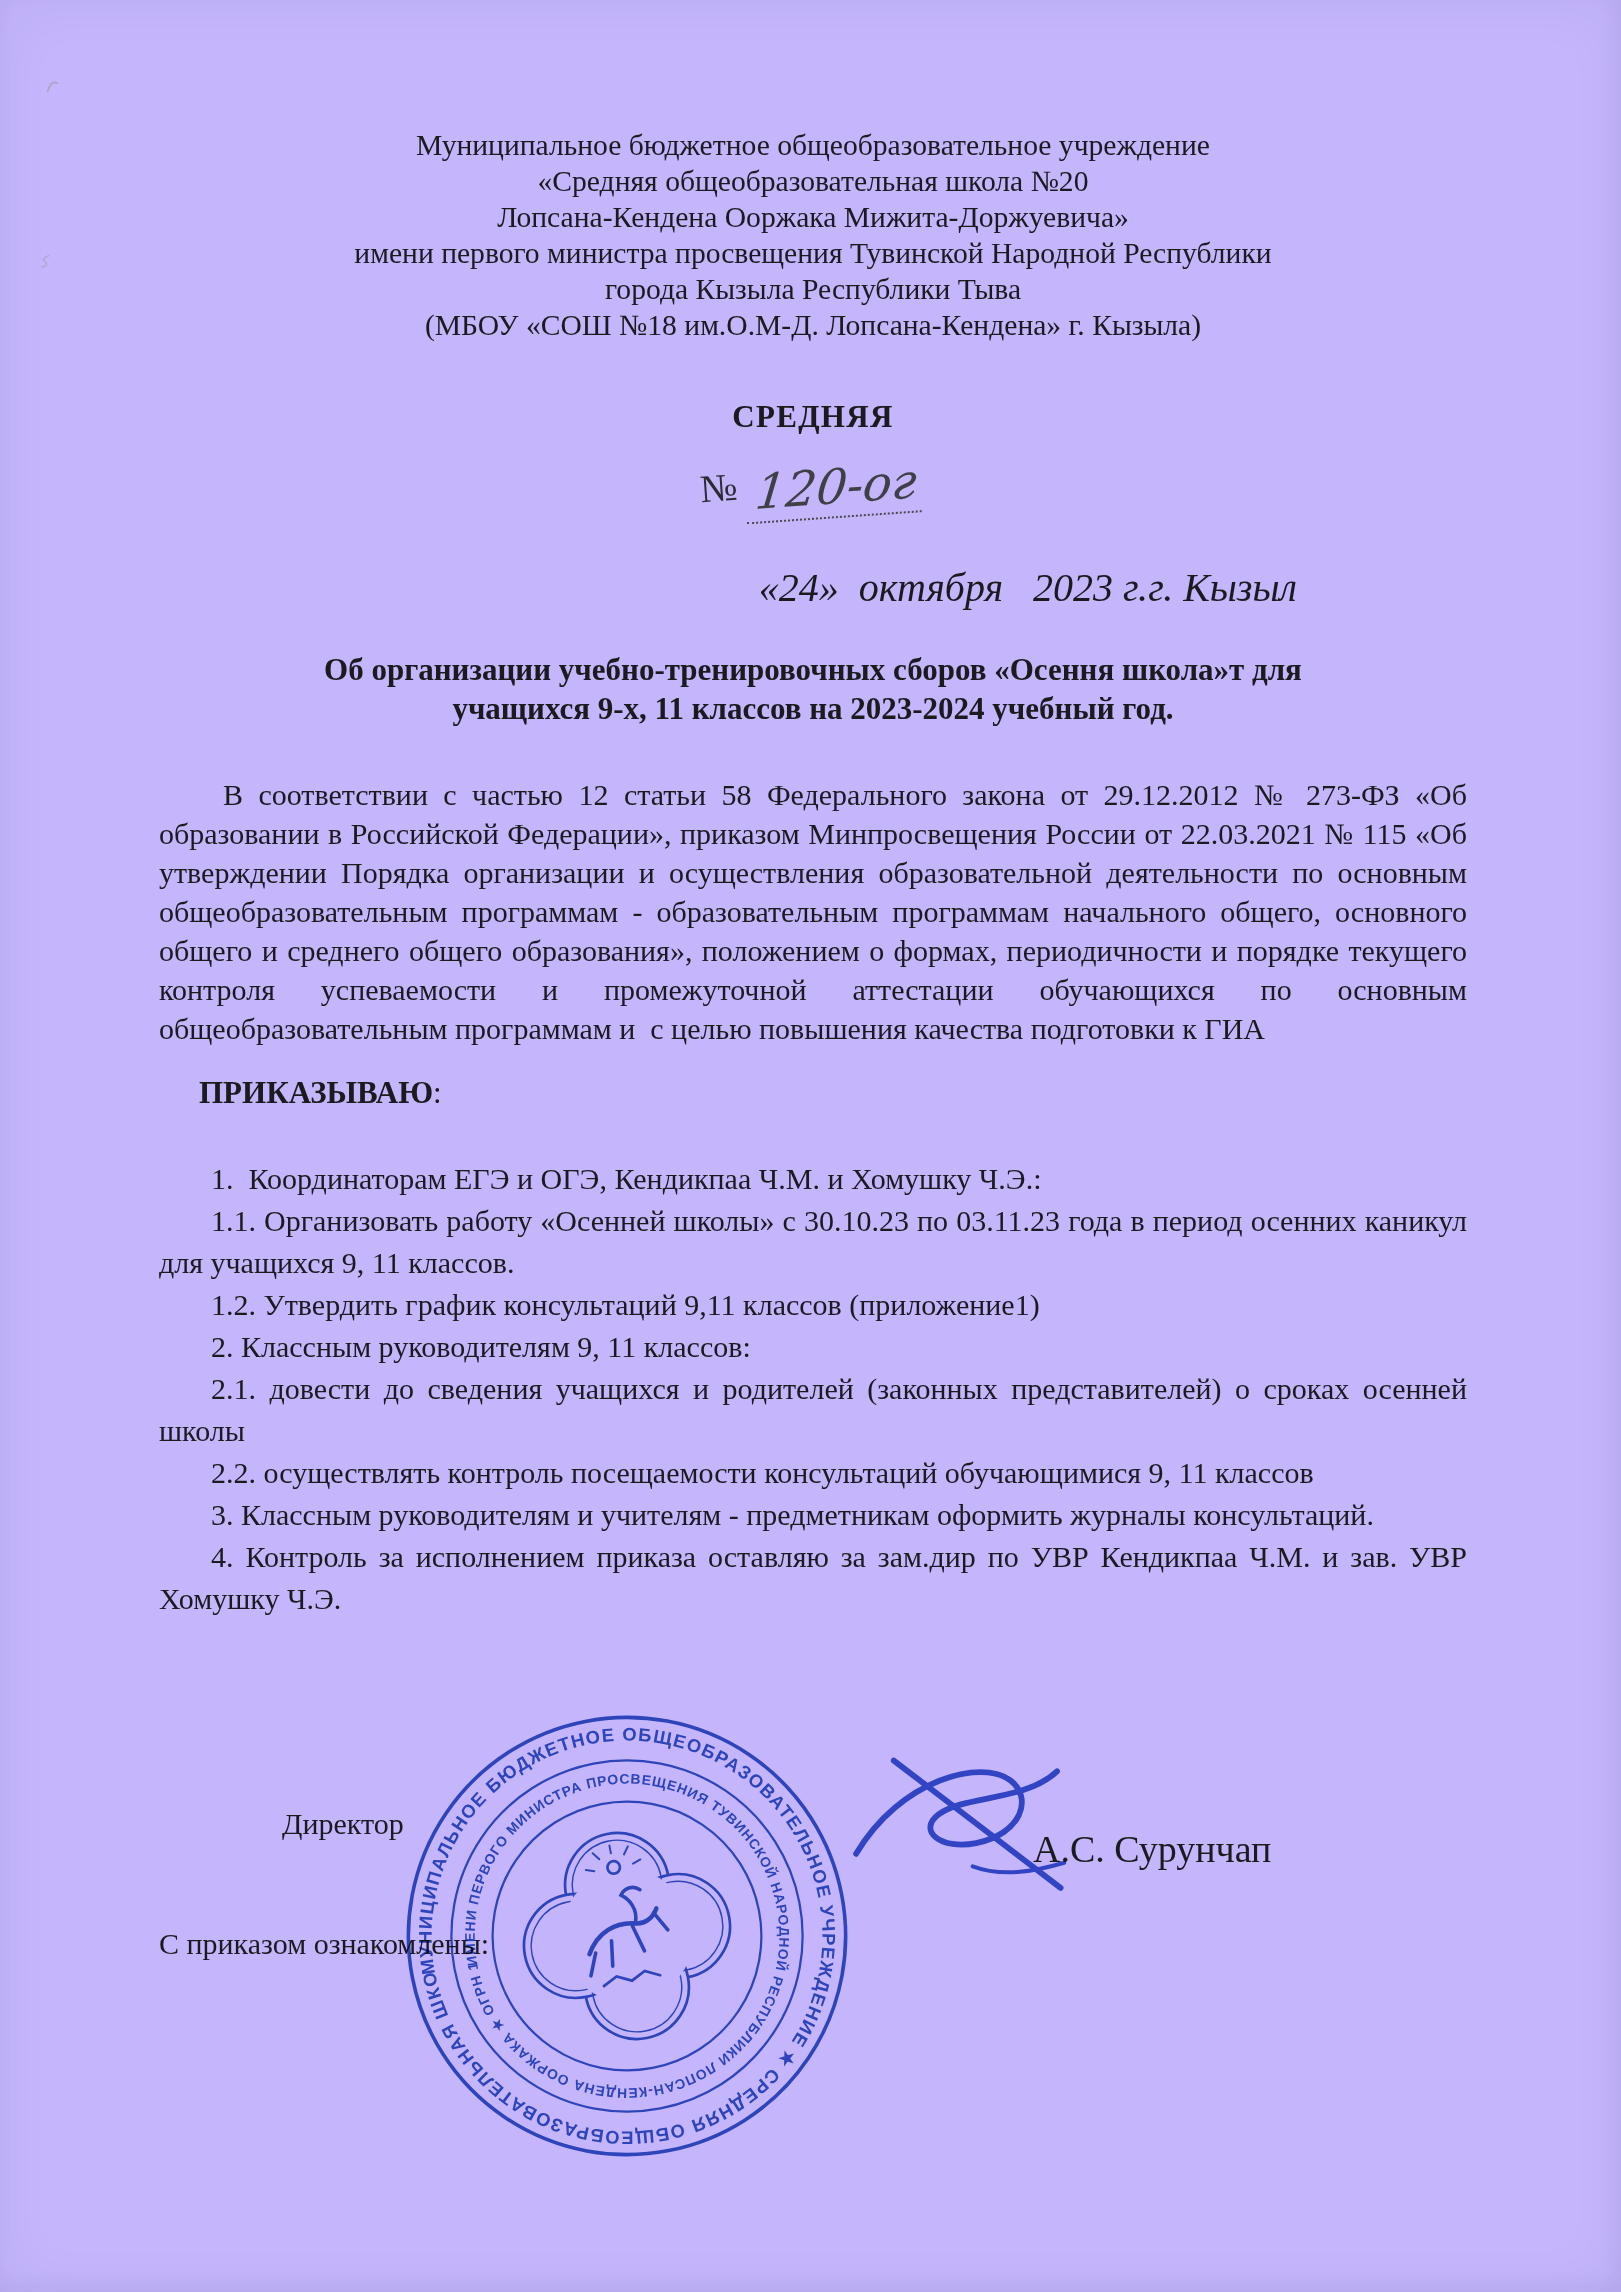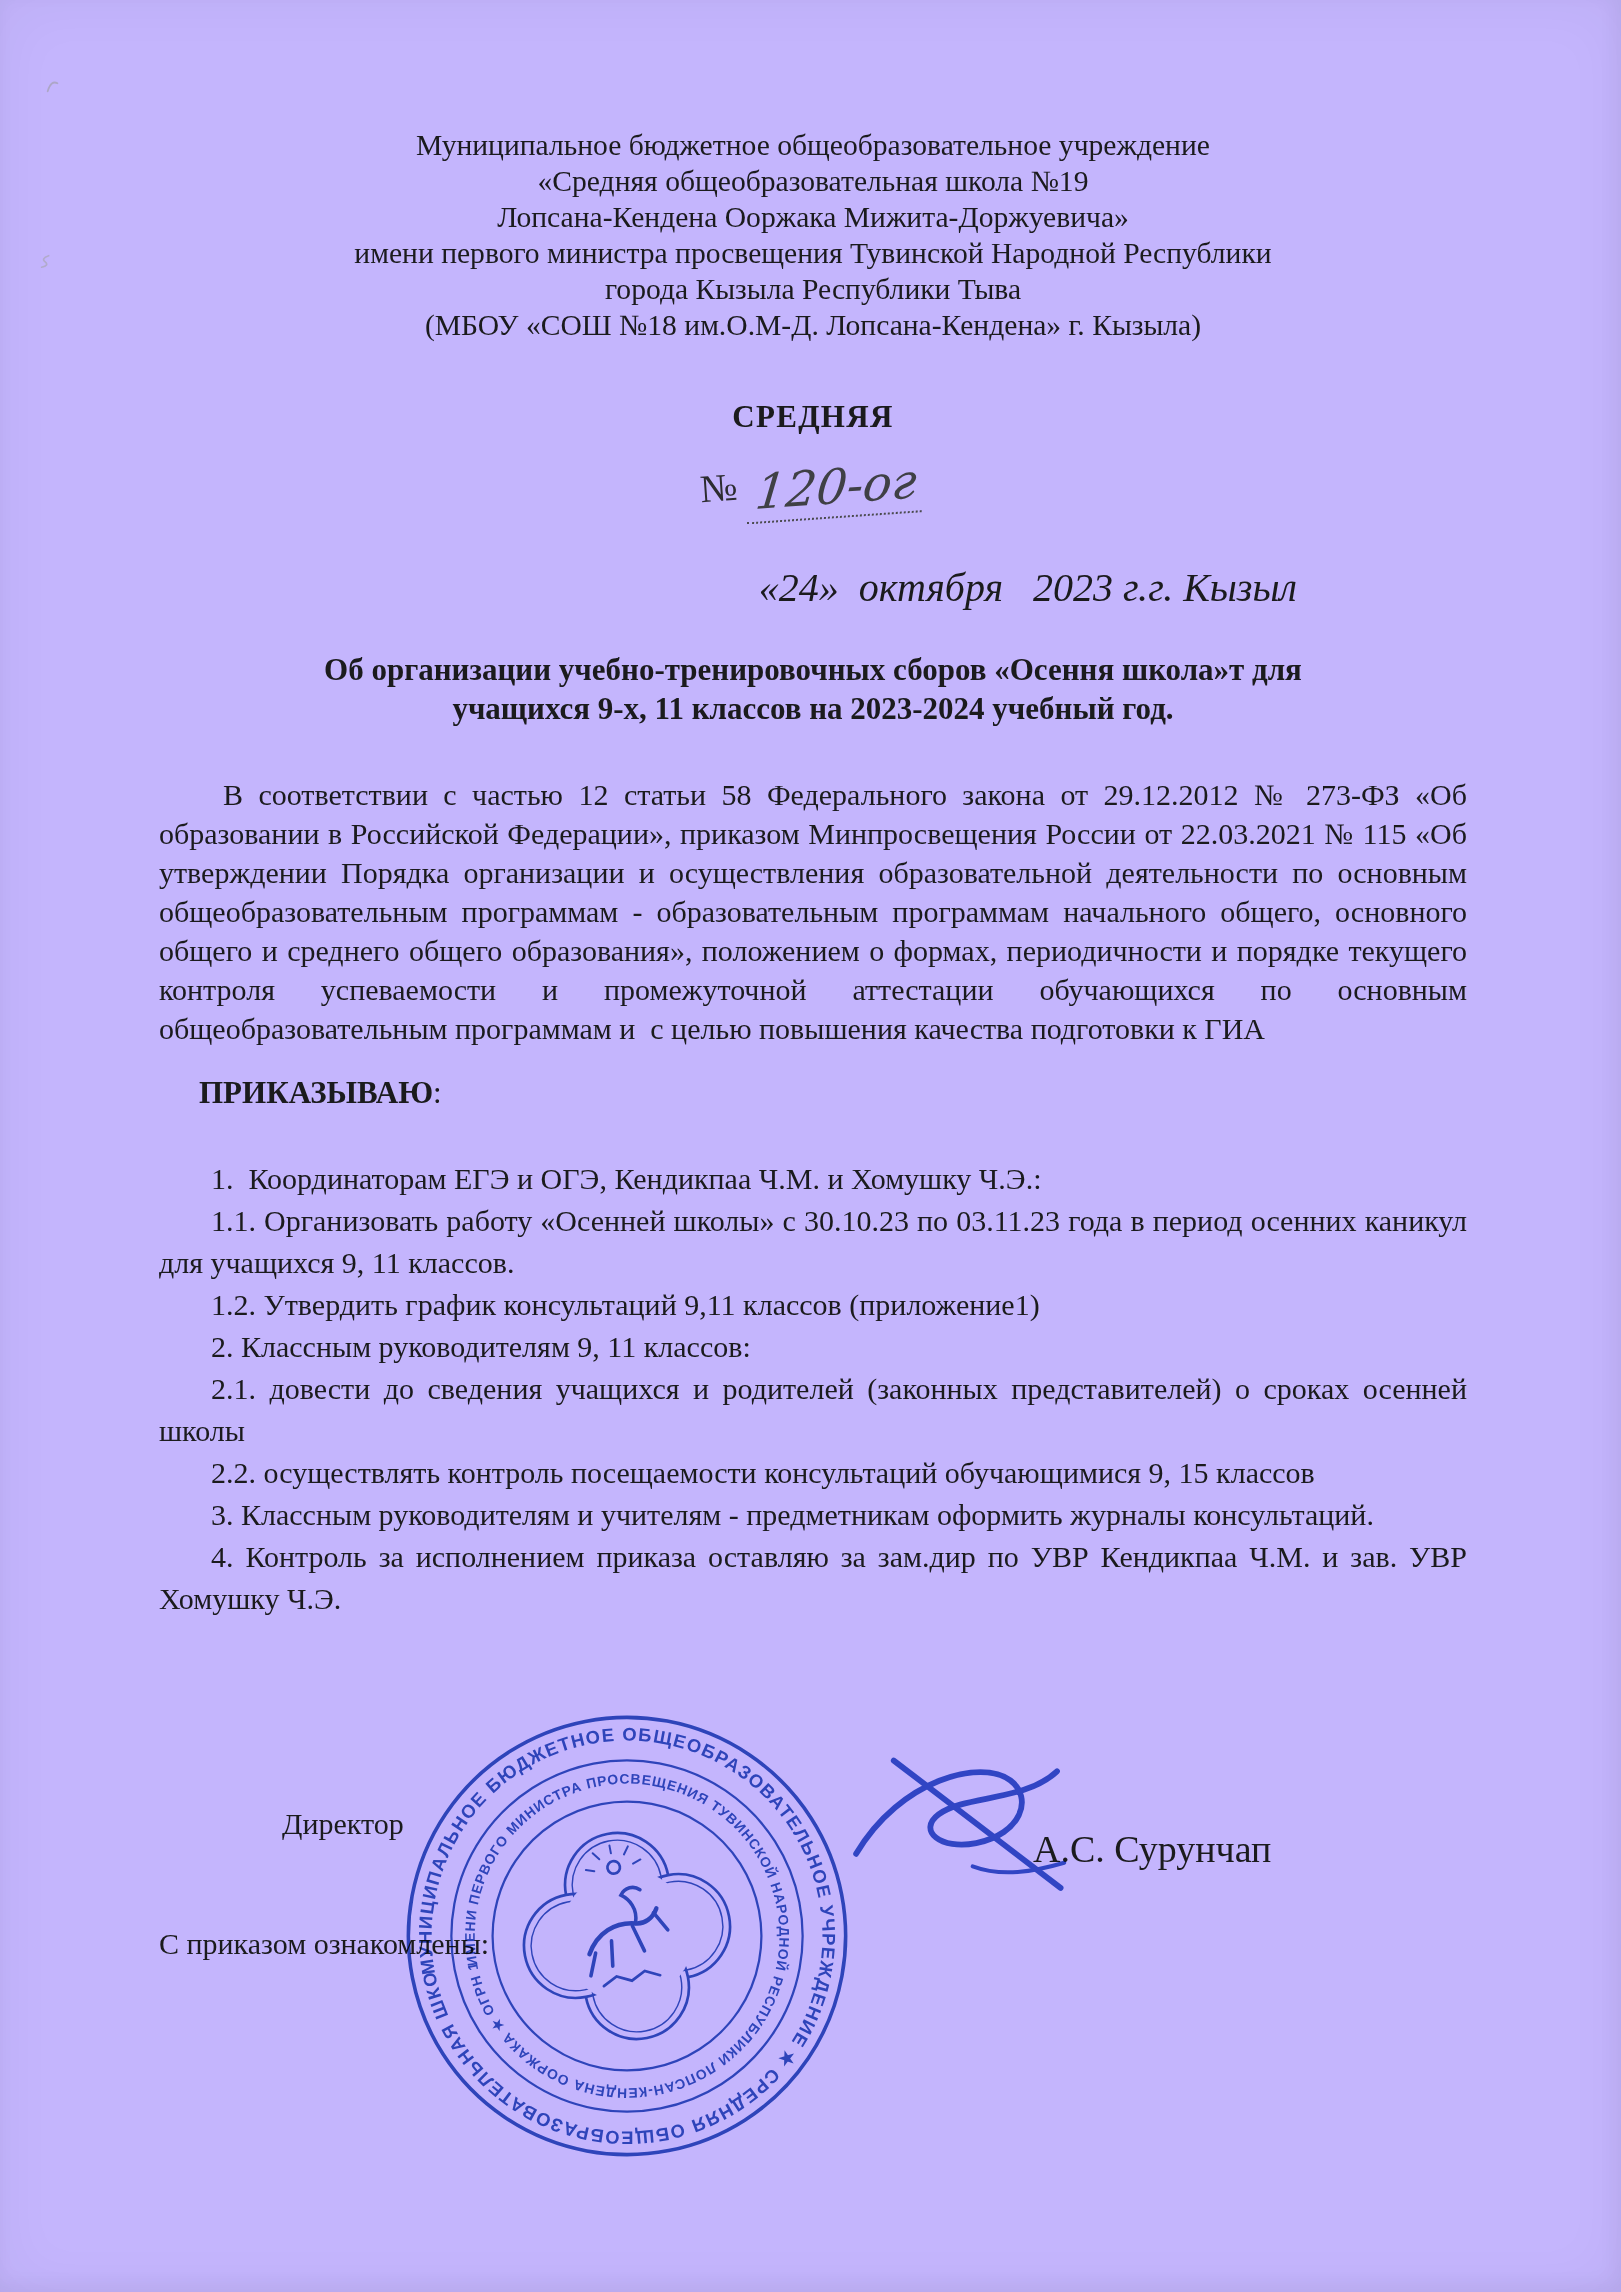--- a/index.html
+++ b/index.html
@@ -102,21 +102,21 @@
   .a2{left:38px;top:253px;}
 </style>
 </head>
 <body>
 
 <div class="page">
   <div class="content">
 
     <div class="header">
       <div class="h-line">Муниципальное бюджетное общеобразовательное учреждение</div>
-      <div class="h-line">«Средняя общеобразовательная школа №19</div>
+      <div class="h-line">«Средняя общеобразовательная школа №20</div>
       <div class="h-line">Лопсана-Кендена Ооржака Мижита-Доржуевича»</div>
       <div class="h-line">имени первого министра просвещения Тувинской Народной Республики</div>
       <div class="h-line">города Кызыла Республики Тыва</div>
       <div class="h-line">(МБОУ «СОШ №18 им.О.М-Д. Лопсана-Кендена» г. Кызыла)</div>
     </div>
 
     <div class="doc-type">СРЕДНЯЯ</div>
 
     <div class="number-row">
       <span class="no-label">№</span><span class="no-value">120-ог</span>
@@ -135,21 +135,21 @@
     <p class="preamble">В соответствии с частью 12 статьи 58 Федерального закона от 29.12.2012 № 273-ФЗ «Об образовании в Российской Федерации», приказом Минпросвещения России от 22.03.2021 № 115 «Об утверждении Порядка организации и осуществления образовательной деятельности по основным общеобразовательным программам - образовательным программам начального общего, основного общего и среднего общего образования», положением о формах, периодичности и порядке текущего контроля успеваемости и промежуточной аттестации обучающихся по основным общеобразовательным программам и &nbsp;с целью повышения качества подготовки к ГИА</p>
 
     <p class="command"><span class="bold">ПРИКАЗЫВАЮ</span><span>:</span></p>
 
     <div class="items">
       <p class="item">1.&nbsp; Координаторам ЕГЭ и ОГЭ, Кендикпаа Ч.М. и Хомушку Ч.Э.:</p>
       <p class="item">1.1. Организовать работу «Осенней школы» с 30.10.23 по 03.11.23 года в период осенних каникул для учащихся 9, 11 классов.</p>
       <p class="item">1.2. Утвердить график консультаций 9,11 классов (приложение1)</p>
       <p class="item">2. Классным руководителям 9, 11 классов:</p>
       <p class="item">2.1. довести до сведения учащихся и родителей (законных представителей) о сроках осенней школы</p>
-      <p class="item">2.2. осуществлять контроль посещаемости консультаций обучающимися 9, 15 классов</p>
+      <p class="item">2.2. осуществлять контроль посещаемости консультаций обучающимися 9, 11 классов</p>
       <p class="item">3. Классным руководителям и учителям - предметникам оформить журналы консультаций.</p>
       <p class="item">4. Контроль за исполнением приказа оставляю за зам.дир по УВР Кендикпаа Ч.М. и зав. УВР Хомушку Ч.Э.</p>
     </div>
   </div>
 
   <div class="sig-role">Директор</div>
   <div class="sig-name">А.С. Сурунчап</div>
   <div class="ack">С приказом ознакомлены:</div>
 
   <svg class="stamp" viewBox="0 0 500 500">

